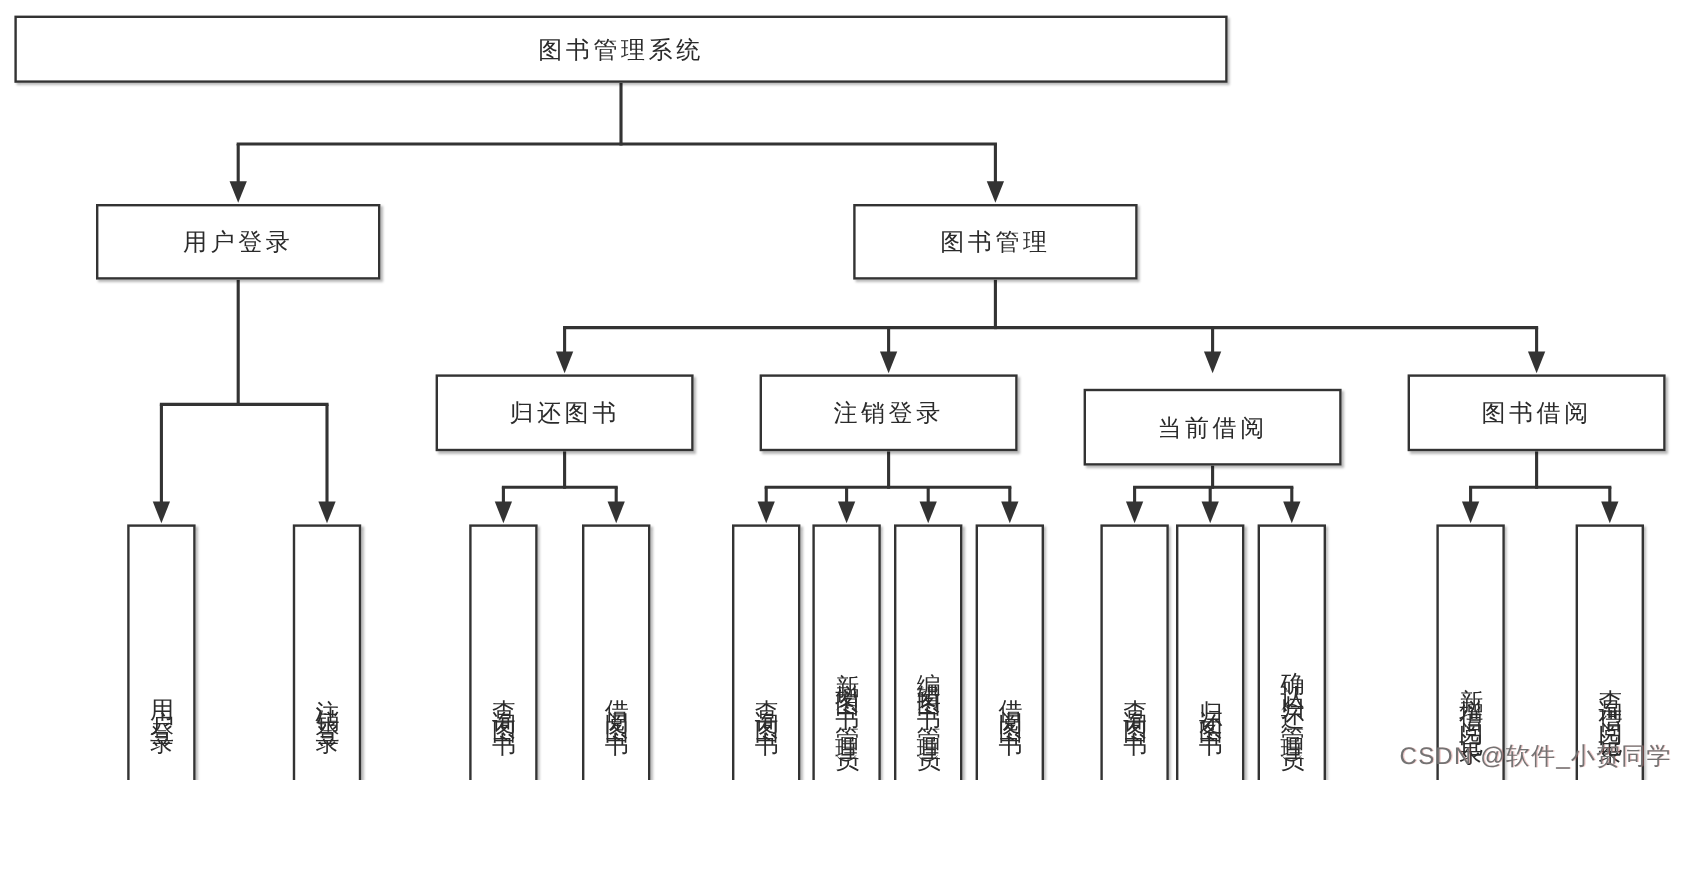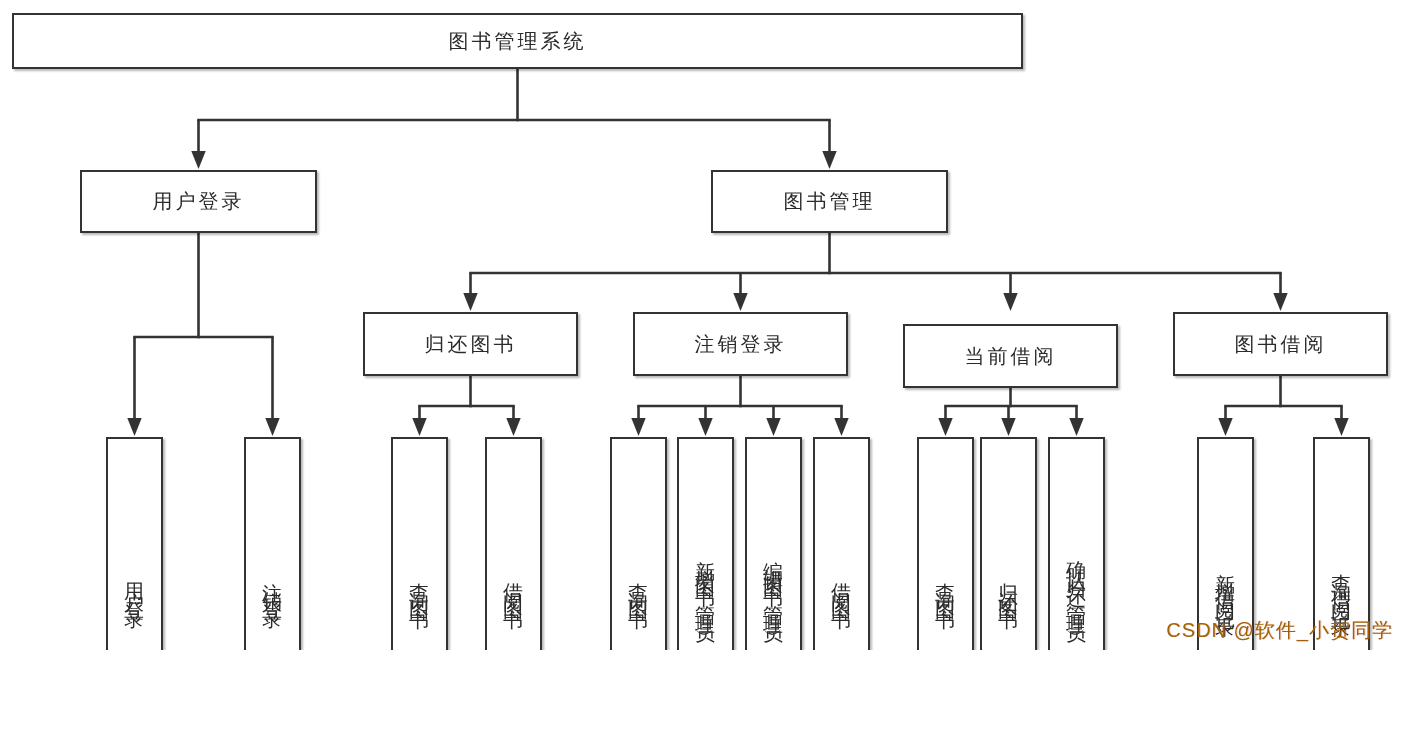--- a/index.html
+++ b/index.html
@@ -42,21 +42,21 @@
     font-size: 20px;
     letter-spacing: 9px;
     line-height: 1;
   }
   .watermark {
     position: absolute;
     right: 12px;
     bottom: 6px;
     font-size: 20px;
     letter-spacing: 1px;
-    color: #a16207;
+    color: #737373;
     text-shadow: 1px 0 0 rgba(216,110,110,0.35);
     white-space: nowrap;
   }
 </style>
 </head>
 <body>
 
 <div class="canvas">
 
   <svg class="connectors" width="1405" height="747" viewBox="0 0 1405 747">

